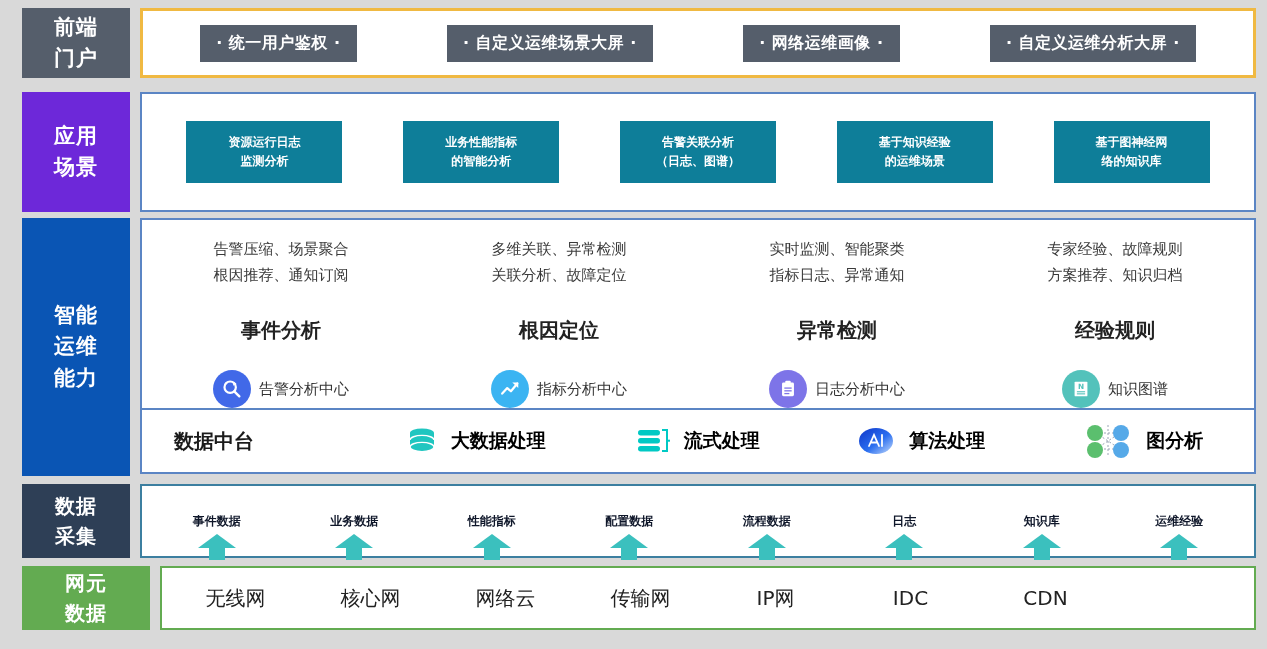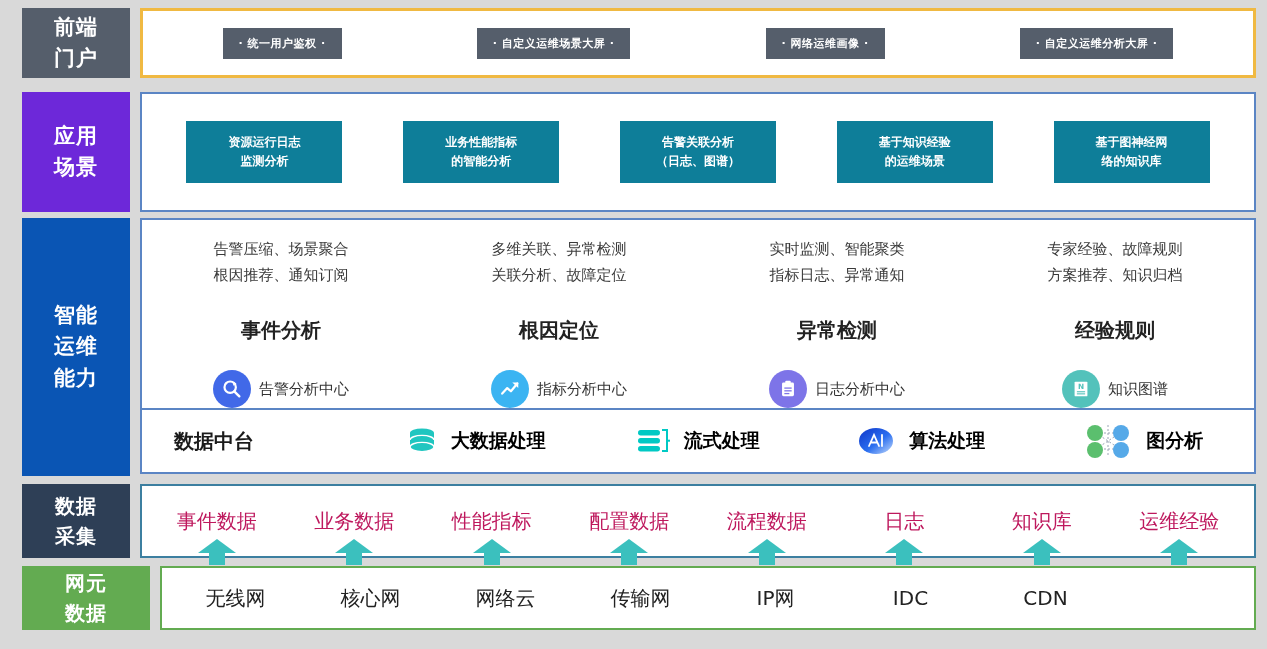--- a/index.html
+++ b/index.html
@@ -29,21 +29,21 @@
   }
 
   
   #row-portal{left:22px;top:8px;width:1234px;height:70px;}
   #row-portal .side{width:108px;background:#555e6b;font-size:21px;}
   #row-portal .panel{
     margin-left:10px;width:1116px;border:3px solid #f0b942;
     display:flex;align-items:center;justify-content:space-around;padding:0 12px;
   }
   .chip{
-    background:#555e6b;color:#fff;font-size:11px;font-weight:bold;
+    background:#555e6b;color:#fff;font-size:16px;font-weight:bold;
     padding:8px 16px;letter-spacing:.5px;white-space:nowrap;
   }
 
   
   #row-app{left:22px;top:92px;width:1234px;height:120px;}
   #row-app .side{width:108px;background:#6d28d9;font-size:21px;}
   #row-app .panel{
     margin-left:10px;width:1116px;border:2px solid #5b85c4;
     display:flex;align-items:center;justify-content:space-around;padding:0 14px;
   }
@@ -85,21 +85,21 @@
   #row-collect{left:22px;top:484px;width:1234px;height:74px;}
   #row-collect .side{width:108px;background:#2e3f56;font-size:20px;}
   #row-collect .panel{
     margin-left:10px;width:1116px;border:2px solid #3c7fa0;
     display:flex;align-items:stretch;padding:0 6px;
   }
   .collect-cell{
     flex:1 1 0;display:flex;flex-direction:column;align-items:center;
     justify-content:center;gap:2px;padding-top:4px;
   }
-  .collect-cell .clabel{font-size:20px;font-weight:normal;color:#be185d;white-space:nowrap;}
+  .collect-cell .clabel{font-size:12px;font-weight:bold;color:#0f172a;white-space:nowrap;}
   .arrow-up{
     width:0;height:0;position:relative;margin-top:2px;
   }
   .arrow-up .head{
     position:absolute;left:-19px;top:0;width:0;height:0;
     border-left:19px solid transparent;border-right:19px solid transparent;
     border-bottom:14px solid #3bc0be;
   }
   .arrow-up .tail{
     position:absolute;left:-8px;top:14px;width:16px;height:12px;background:#3bc0be;

